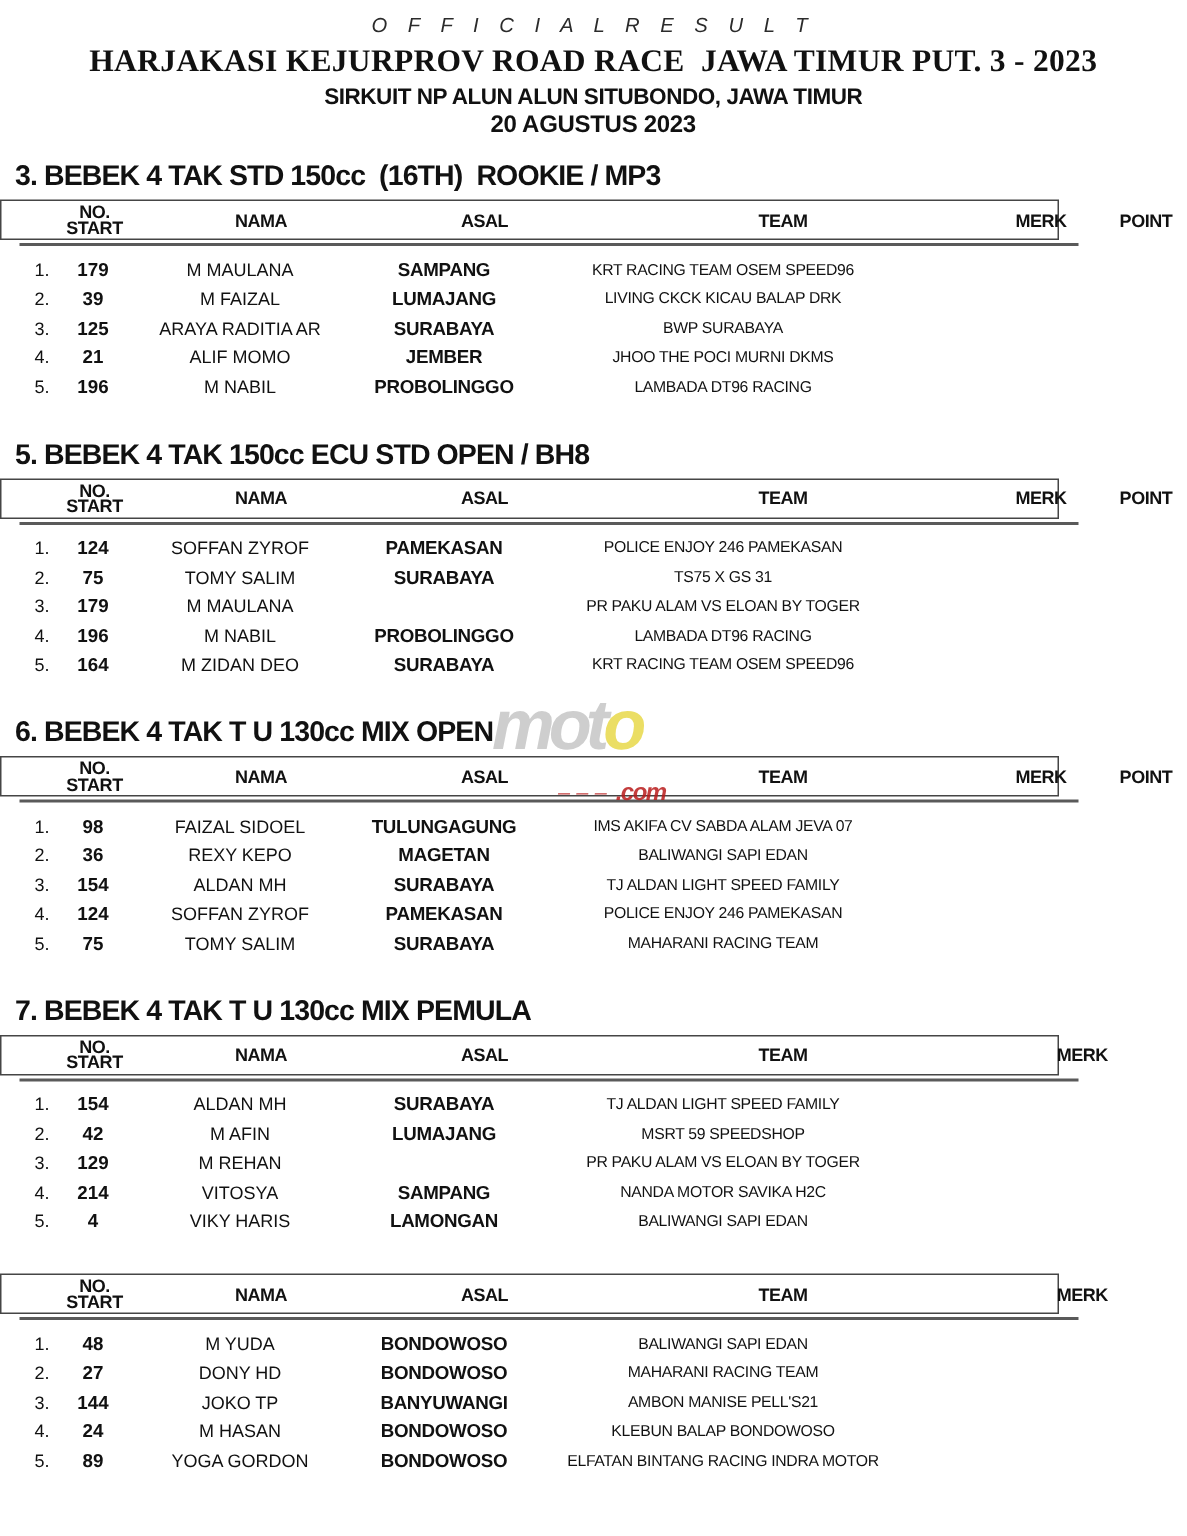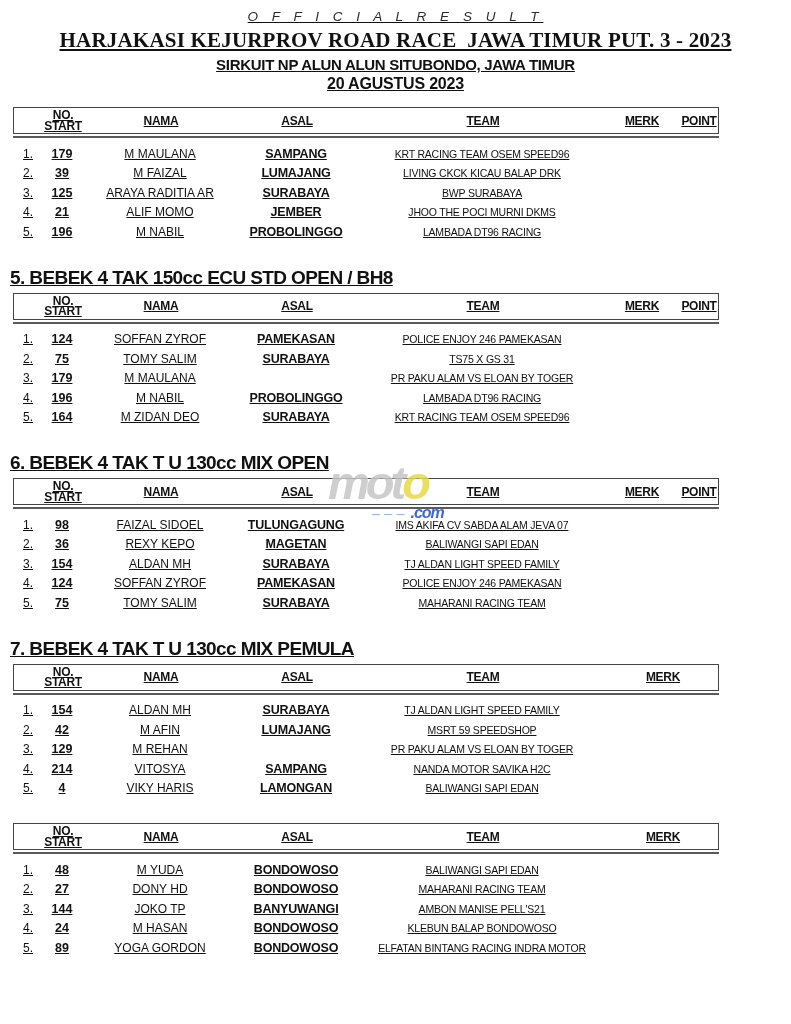--- a/index.html
+++ b/index.html
@@ -4,21 +4,21 @@
 <style>
   * { margin: 0; padding: 0; box-sizing: border-box; }
   html, body { background: #ffffff; }
   body {
     width: 791px; height: 1024px;
     font-family: "Liberation Sans", sans-serif;
     color: #111;
     position: relative;
     overflow: hidden;
   }
-  .page { position: relative; width: 791px; height: 1024px; padding-top: 9px; text-decoration: underline; }
+  .page { position: relative; width: 791px; height: 1024px; padding-top: 9px; }
 
   
   .doc-header { text-align: center; }
   .official {
     font-style: italic;
     font-size: 13.5px;
     letter-spacing: 5px;
     color: #2b2b2b;
     margin-bottom: 4px;
   }
@@ -53,25 +53,25 @@
     white-space: pre;
     margin-left: 10px;
     margin-bottom: 4px;
   }
 
   .grid {
     display: grid;
     grid-template-columns: 24px 50px 146px 126px 246px 72px 42px;
   }
   .thead {
-    margin-left: 13px;
     width: 706px;
     border: 1.6px solid #454545;
     background: #fff;
     height: 27px;
+    gap: 13px;
   }
   .thead .th {
     display: flex; align-items: center; justify-content: center;
     font-weight: bold; font-size: 12px; letter-spacing: -0.3px;
   }
   .th-no { flex-direction: column; font-size: 10px; line-height: 10.5px; }
   .th-span2 { grid-column: span 2; }
   .thead-rule {
     margin-left: 13px;
     width: 706px;
@@ -106,37 +106,38 @@
   }
   .wm-l1, .wm-l2 {
     font-size: 47px;
     line-height: 0.82;
     letter-spacing: -4px;
     color: #c6c6c6;
     text-shadow: 0 0 1px #ffffff;
   }
   .wm-l2 { margin-left: 16px; margin-top: 2px; }
   .wm-o { color: #e8d94a; }
-  .wm-l3 { font-size: 16px; letter-spacing: -1px; color: #1d4ed8; margin-left: 44px; margin-top: 1px; }
+  .wm-l3 { font-size: 16px; letter-spacing: -1px; color: #b91c1c; margin-left: 44px; margin-top: 17px; }
   .wm-dashes { font-size: 8px; letter-spacing: 1px; margin-right: 5px; vertical-align: 2px; }
 </style>
 </head>
 <body>
 
 <div class="page">
 
   <div class="doc-header">
     <div class="official">O F F I C I A L   R E S U L T</div>
     <div class="main-title">HARJAKASI KEJURPROV ROAD RACE  JAWA TIMUR PUT. 3 - 2023</div>
     <div class="venue">SIRKUIT NP ALUN ALUN SITUBONDO, JAWA TIMUR</div>
     <div class="race-date">20 AGUSTUS 2023</div>
   </div>
 
   <div id="sections">
     <div class="section">
+      <div class="sec-title">3. BEBEK 4 TAK STD 150cc  (16TH)  ROOKIE / MP3</div>
       <div class="grid thead">
         <div class="th"></div>
         <div class="th th-no">
           <span>NO.</span>
             <span>START</span>
         </div>
         <div class="th">NAMA</div>
         <div class="th">ASAL</div>
         <div class="th">TEAM</div>
         <div class="th">MERK</div>

